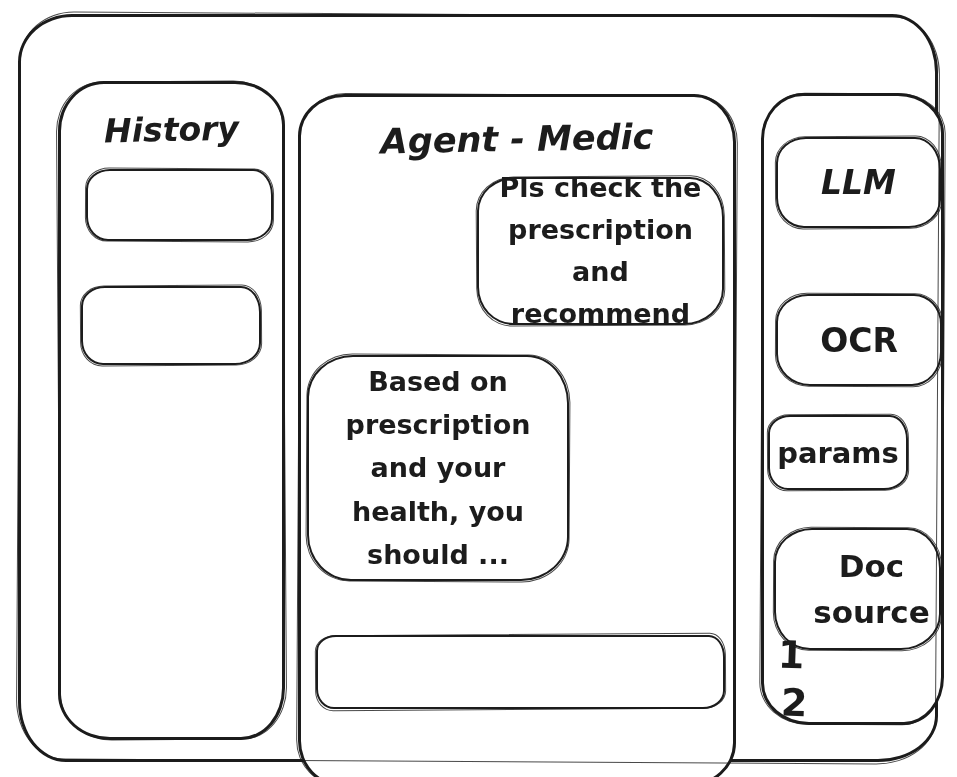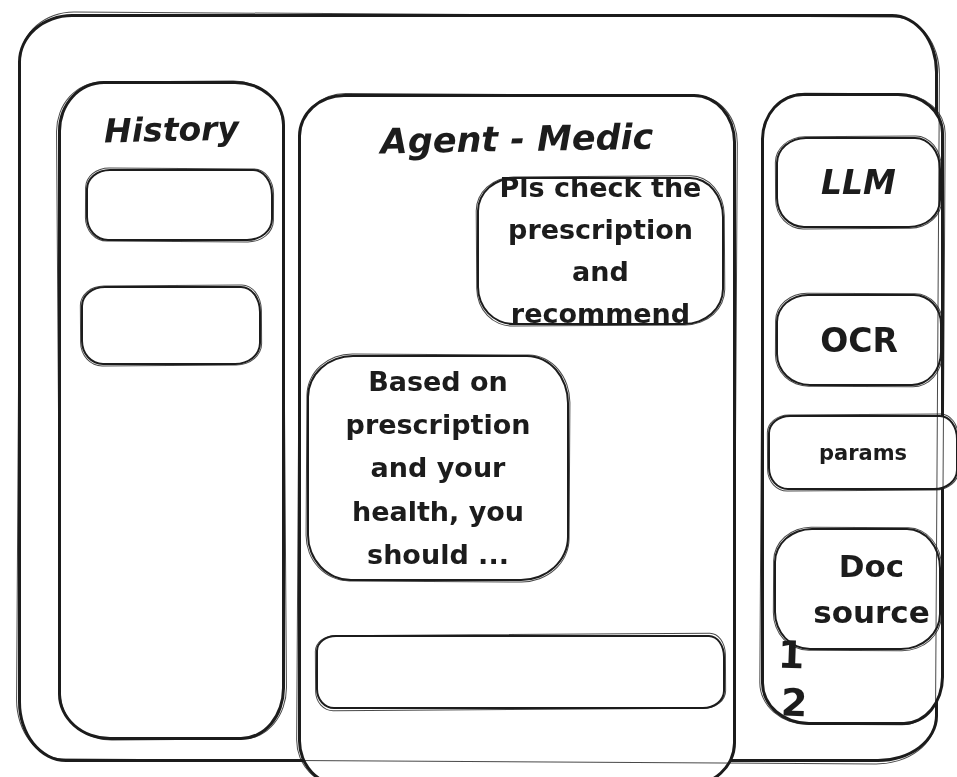--- a/index.html
+++ b/index.html
@@ -56,21 +56,21 @@
   .tools-panel { left:740px; top:76px; width:183px; height:632px;
             border-radius:42px 46px 40px 48px / 46px 40px 48px 42px; }
   .tool-btn { display:flex; align-items:center; justify-content:center;
             text-align:center; cursor:pointer; border-width:2.8px;
             font-family:inherit; color:inherit; font-weight:bold; padding:0; }
   .btn-llm { left:12px; top:41px;  width:165px; height:91px; font-size:33px;
             font-style:italic;
             border-radius:30px 26px 32px 28px / 26px 32px 28px 30px; }
   .btn-ocr { left:12px; top:154px; width:166px; height:92px; font-size:33px;
             border-radius:32px 28px 30px 34px / 28px 30px 34px 32px;margin-top:44px; }
-  .btn-params { left:4px; top:319px; width:190px; height:75px; font-size:21px;
+  .btn-params { left:4px; top:319px; width:140px; height:75px; font-size:29px;
             border-radius:22px 18px 24px 20px / 18px 24px 20px 22px; }
   .btn-doc { left:10px; top:432px; width:167px; height:122px; font-size:31px;
             line-height:1.5;
             border-radius:38px 34px 40px 36px / 34px 40px 36px 38px;padding-left:28px; }
   .footnote { position:absolute; font-size:38px; font-weight:bold;
             line-height:1; transform:rotate(2deg); }
   .note-1 { left:14px; top:540px; }
   .note-2 { left:17px; top:588px; }
 </style>
 </head>

